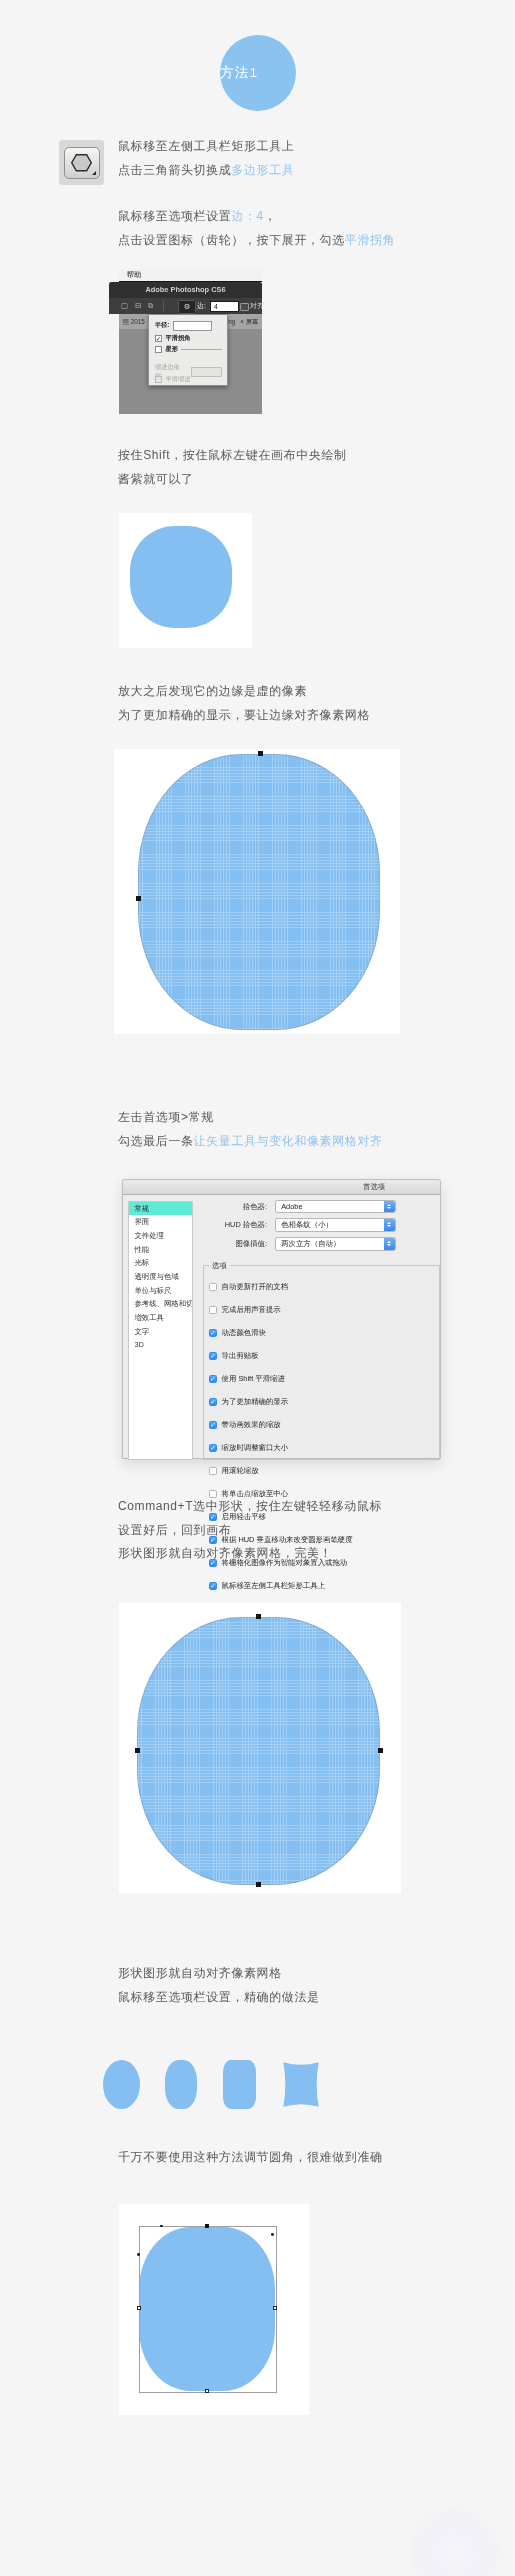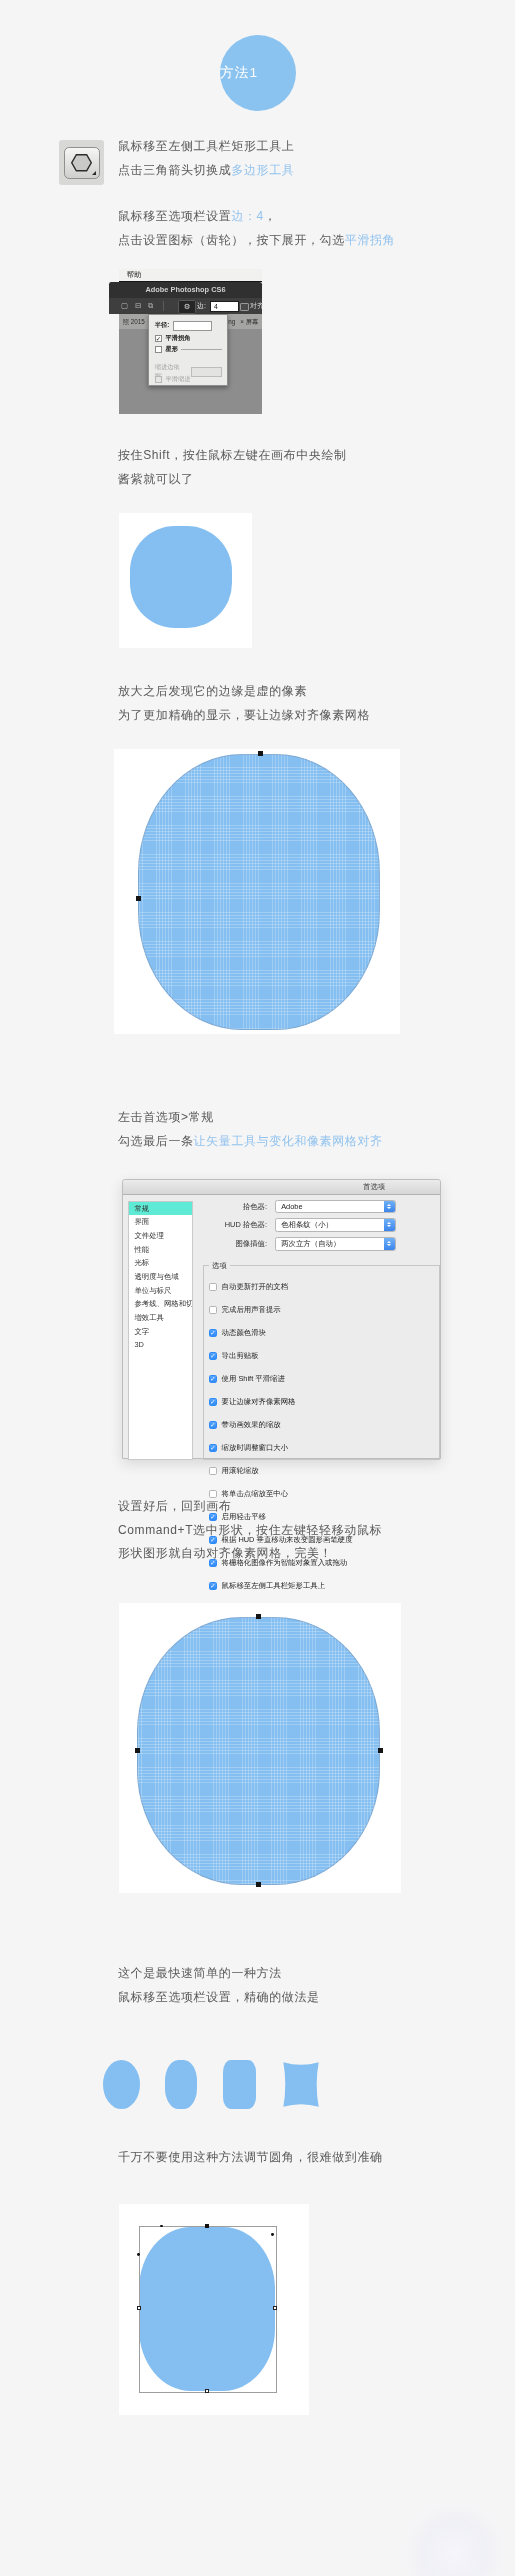--- a/index.html
+++ b/index.html
@@ -282,21 +282,21 @@
       <div class="cb-row">
           <span class="cb-box on">✓</span>
           <span class="cb-label">导出剪贴板</span>
         </div>
       <div class="cb-row">
           <span class="cb-box on">✓</span>
           <span class="cb-label">使用 Shift 平滑缩进</span>
         </div>
       <div class="cb-row">
           <span class="cb-box on">✓</span>
-          <span class="cb-label">要让边缘对齐像素网格</span>
+          <span class="cb-label">为了更加精确的显示</span>
         </div>
       <div class="cb-row">
           <span class="cb-box on">✓</span>
           <span class="cb-label">带动画效果的缩放</span>
         </div>
       <div class="cb-row">
           <span class="cb-box on">✓</span>
           <span class="cb-label">缩放时调整窗口大小</span>
         </div>
       <div class="cb-row">
@@ -320,35 +320,35 @@
           <span class="cb-label">将栅格化图像作为智能对象置入或拖动</span>
         </div>
       <div class="cb-row">
           <span class="cb-box on">✓</span>
           <span class="cb-label">鼠标移至左侧工具栏矩形工具上</span>
         </div>
     </div>
   </div>
 
   <div class="para" style="left:118px;top:1495px">
+    <div><span>Command+T选中形状，按住左键轻轻移动鼠标</span></div>
     <div><span>设置好后，回到画布</span></div>
-    <div><span>Command+T选中形状，按住左键轻轻移动鼠标</span></div>
     <div><span>形状图形就自动对齐像素网格，完美！</span></div>
   </div>
 
   <div class="card" style="left:119px;top:1603px;width:282px;height:290px">
     <div class="squircle grid" style="left:18.3px;top:13.7px;width:243px;height:268px;border-radius:43%"></div>
     <span class="anchor" style="left:137px;top:11.4px"></span>
     <span class="anchor" style="left:16px;top:145px"></span>
     <span class="anchor" style="left:259px;top:145px"></span>
     <span class="anchor" style="left:137px;top:279px"></span>
   </div>
 
   <div class="para" style="left:118px;top:1962px">
-    <div><span>这个是最快速简单的一种方法</span></div>
+    <div><span>形状图形就自动对齐像素网格</span></div>
     <div><span>鼠标移至选项栏设置，精确的做法是</span></div>
   </div>
 
   <div class="shape" style="left:103px;width:37px;border-radius:50%"></div>
   <div class="shape" style="left:165px;width:32px;border-radius:42%"></div>
   <div class="shape" style="left:223px;width:33px;border-radius:24%"></div>
   <svg style="position:absolute;left:282px;top:2060px" width="38" height="49" viewBox="0 0 66 86">
     <path d="M2,4 Q33,13 64,4 Q57,43 64,82 Q33,73 2,82 Q9,43 2,4 Z" fill="#85bff1"></path>
   </svg>
 

